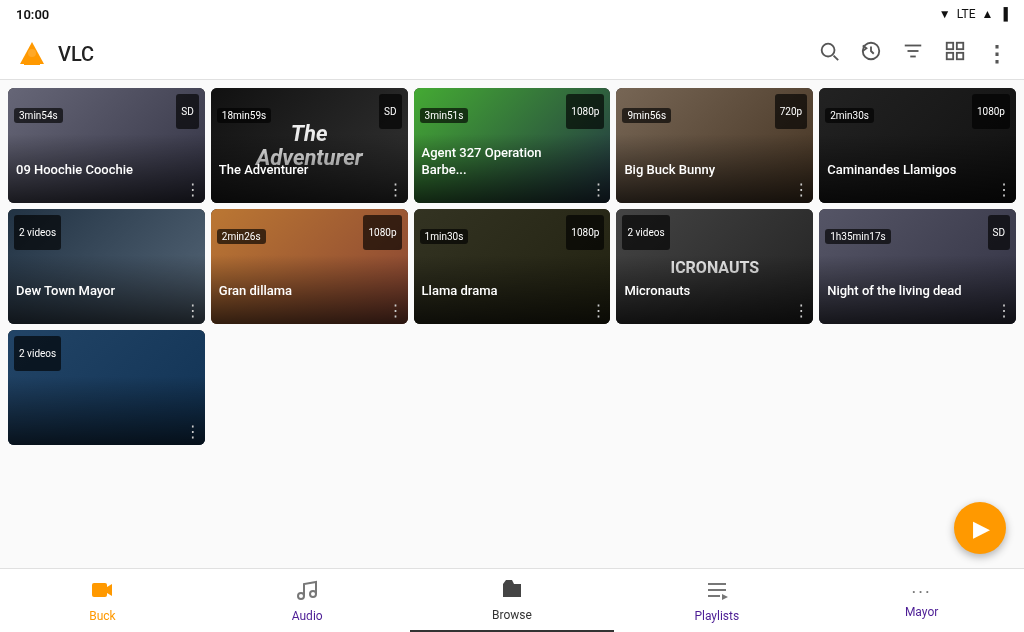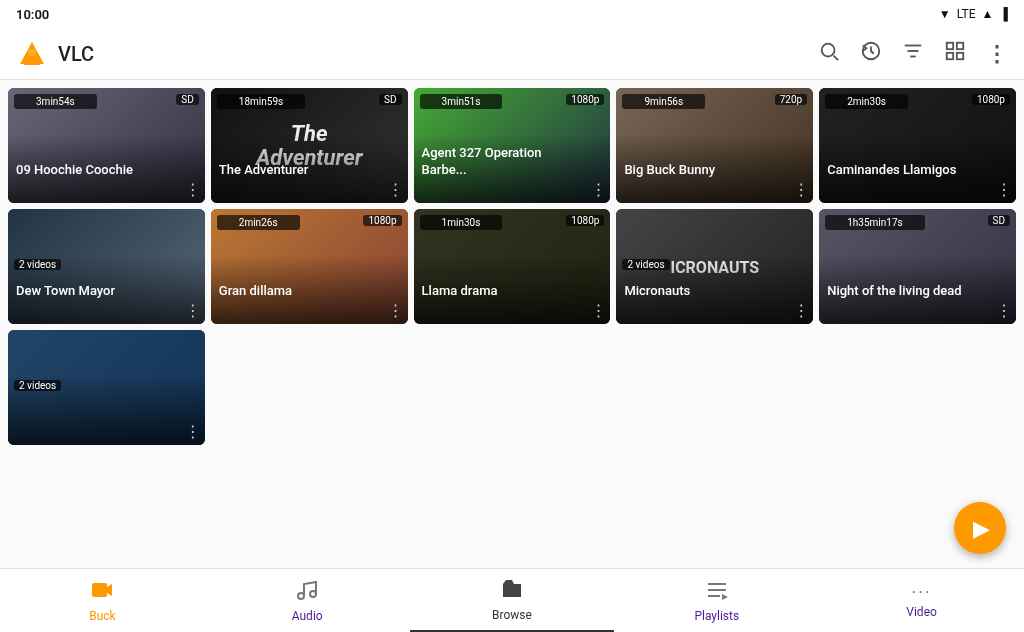--- a/index.html
+++ b/index.html
@@ -113,61 +113,60 @@
       left: 8px;
       right: 26px;
       color: #fff;
       font-size: 13px;
       font-weight: 500;
       line-height: 1.3;
     }
 
     .video-duration {
       position: absolute;
+      top: 20px;
+      left: 6px;
+      background: rgba(0,0,0,0.65);
+      color: #fff;
+      font-size: 10px;
+      padding: 2px 5px;
+      border-radius: 3px;
+    }
+
+    .video-quality {
+      position: absolute;
+      top: 6px;
+      right: 6px;
+      background: rgba(0,0,0,0.65);
+      color: #fff;
+      font-size: 10px;
+      padding: 12px 5px;
+      border-radius: 3px;
+      margin-left: 33px;
+    }
+
+    .video-more-btn {
+      position: absolute;
+      bottom: 4px;
+      right: 4px;
+      color: #ccc;
+      font-size: 16px;
+      cursor: pointer;
+    }
+
+    
+    .video-count {
+      position: absolute;
       top: 6px;
       left: 6px;
       background: rgba(0,0,0,0.65);
       color: #fff;
       font-size: 10px;
-      padding: 2px 22px;
+      padding: 12px 5px;
       border-radius: 3px;
-    }
-
-    .video-quality {
-      position: absolute;
-      top: 6px;
-      right: 6px;
-      background: rgba(0,0,0,0.65);
-      color: #fff;
-      font-size: 10px;
-      padding: 0 5px;
-      border-radius: 3px;
-      margin-left: 33px;
-    }
-
-    .video-more-btn {
-      position: absolute;
-      bottom: 4px;
-      right: 4px;
-      color: #ccc;
-      font-size: 16px;
-      cursor: pointer;
-    }
-
-    
-    .video-count {
-      position: absolute;
-      top: 6px;
-      left: 6px;
-      background: rgba(0,0,0,0.65);
-      color: #fff;
-      font-size: 10px;
-      padding: 0 5px;
-      border-radius: 3px;
-      margin-top: 44px;
     }
 
     
     .bottom-nav {
       position: absolute;
       bottom: 0;
       left: 0;
       right: 0;
       height: 64px;
       background: #fff;
@@ -434,15 +433,15 @@
         <line x1="3" y1="6" x2="21" y2="6"></line>
         <line x1="3" y1="12" x2="21" y2="12"></line>
         <line x1="3" y1="18" x2="15" y2="18"></line>
         <polygon points="17,16 23,19 17,22" fill="#777" stroke="none"></polygon>
       </svg>
     </span>
     <span class="nav-label">Playlists</span>
   </div>
   <div class="nav-item">
     <span class="nav-icon" style="font-size:18px;color:#777;letter-spacing:2px;">···</span>
-    <span class="nav-label">Video</span>
+    <span class="nav-label">Mayor</span>
   </div>
 </div>
 
 </body></html>

